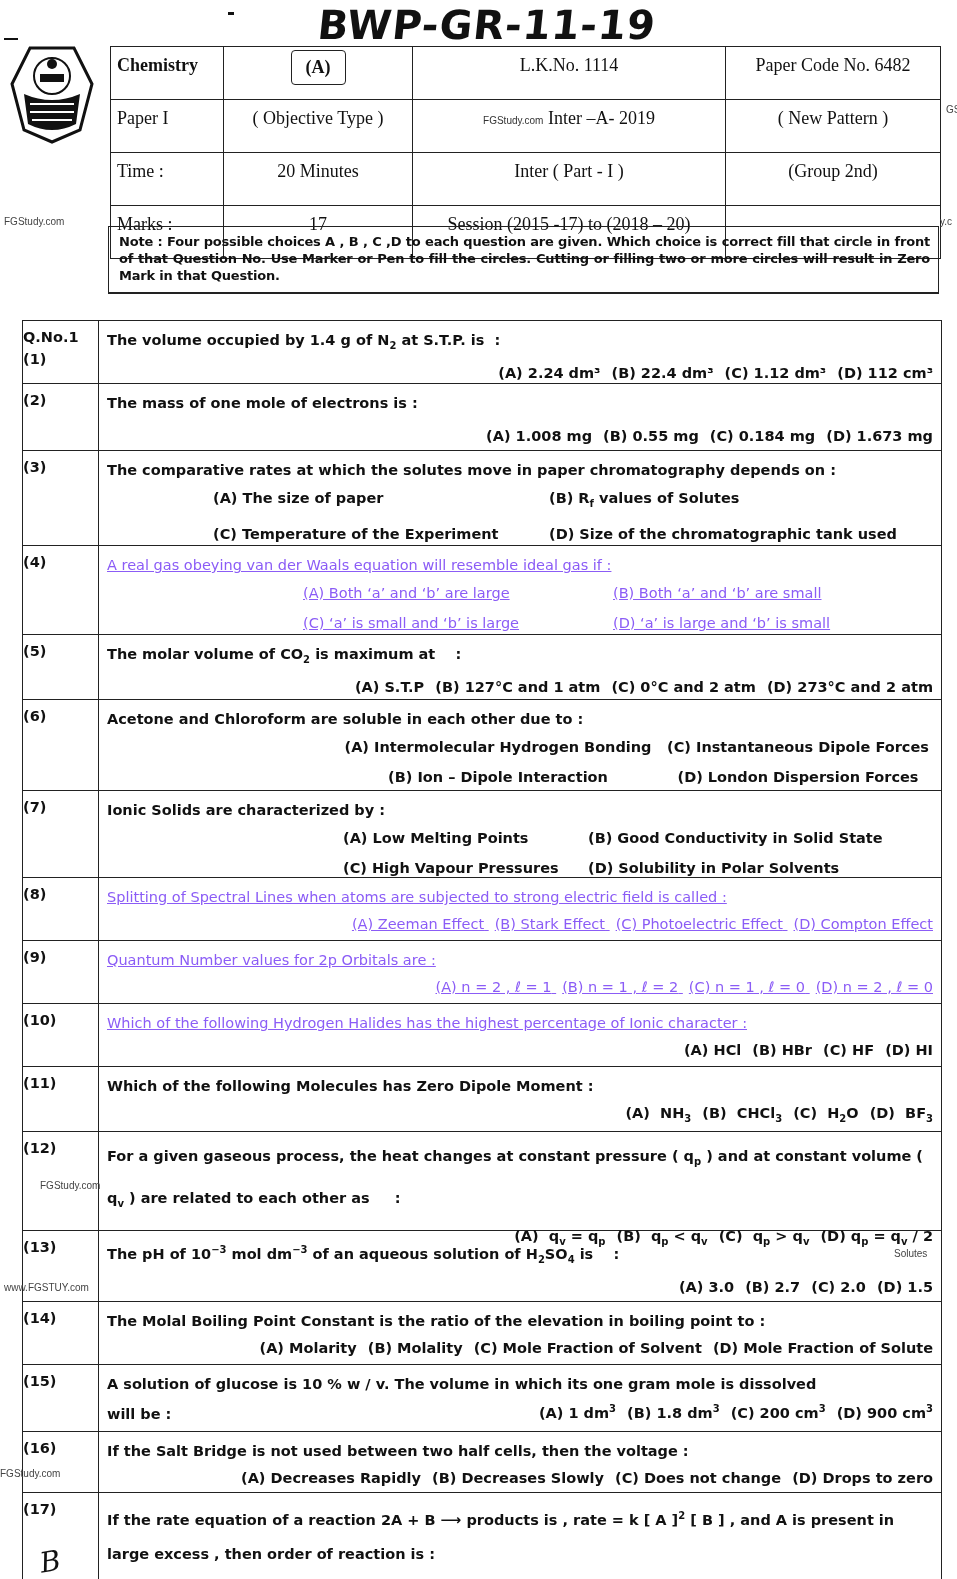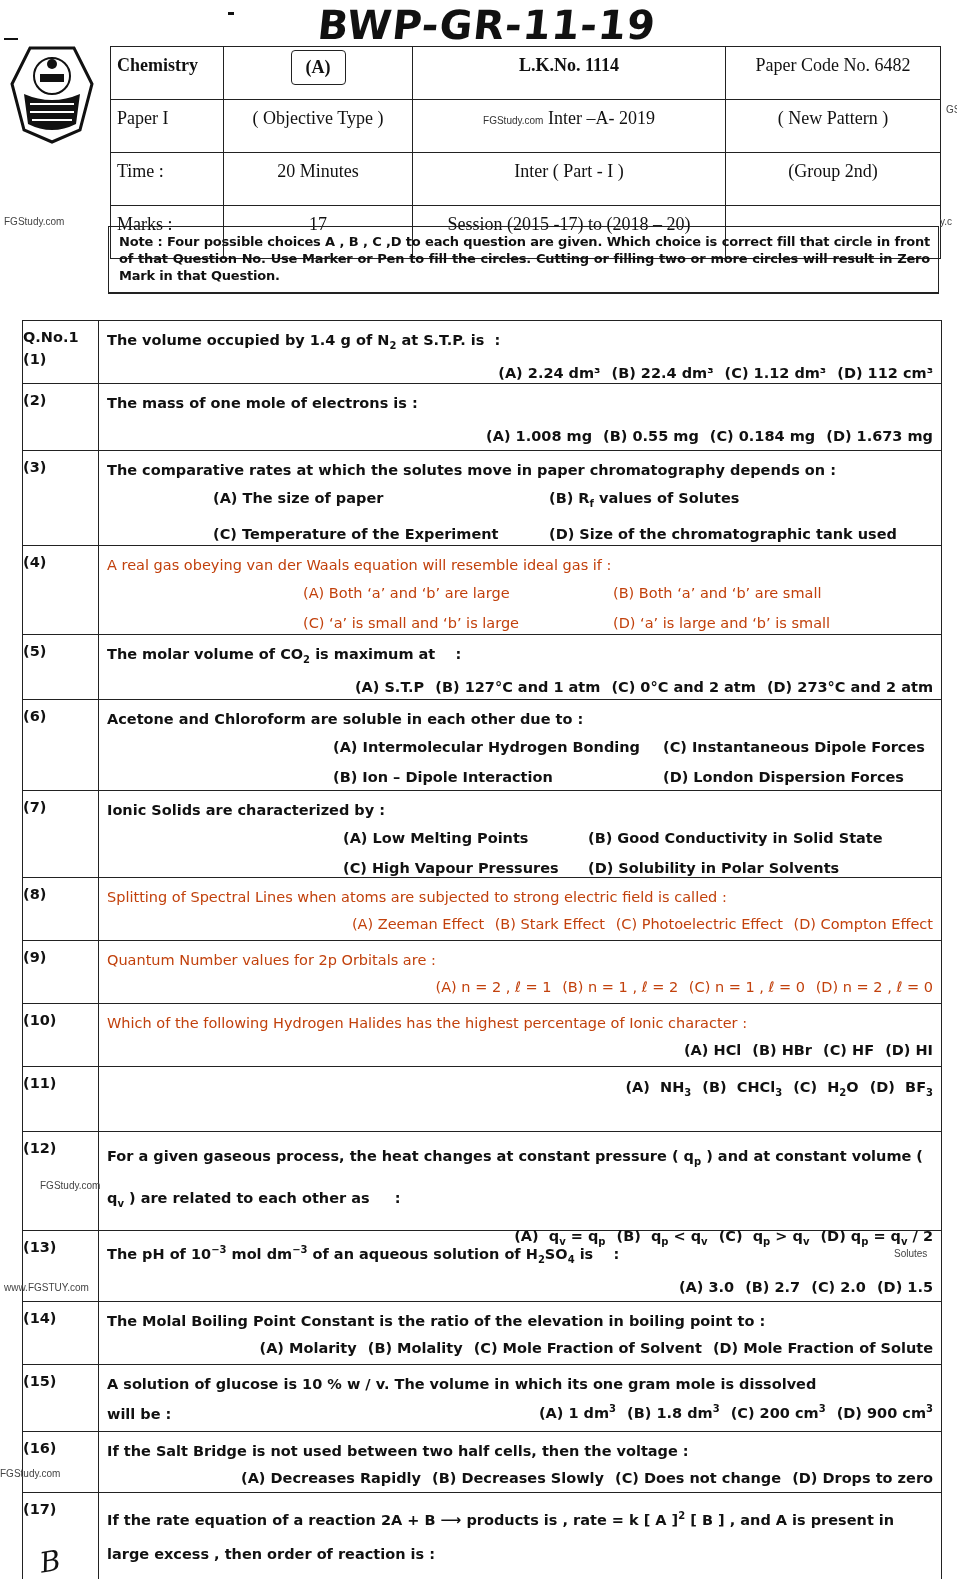--- a/index.html
+++ b/index.html
@@ -19,24 +19,24 @@
     .qrow { display:flex; border-bottom:1.5px solid #222; position:relative; }
     .qrow:last-child { border-bottom:none; }
     .qno { width:76px; border-right:1.5px solid #222; text-align:left; padding-top:8px; box-sizing:border-box; }
     .qno .lbl { display:block; }
     .qbody { flex:1; padding:6px 8px 6px 8px; box-sizing:border-box; }
     .qtext { line-height:26px; }
     .opts { line-height:28px; }
     .opts.right { text-align:right; }
     .grid2 { display:grid; grid-template-columns:336px 1fr; padding-left:106px; line-height:30px; }
     .grid2.w4 { grid-template-columns:310px 1fr; padding-left:196px; }
-    .grid2.w6 { grid-template-columns:330px 1fr; padding-left:226px; }
+    .grid2.w6 { grid-template-columns:330px 1fr; padding-left:226px;text-align:center; }
     .grid2.w7 { grid-template-columns:245px 1fr; padding-left:236px; }
     sub { font-size:10px; } sup { font-size:10px; }
-    .light { font-weight:normal; color:#c2410c; }
+    .light { font-weight:normal; color:#8b5cf6;text-decoration:underline; }
     .opt { margin-left:6px;margin-top:36px; }
     .sig { position:absolute; left:40px; top:1545px; font-family:"DejaVu Serif", serif; font-size:28px; font-style:italic; transform:rotate(-10deg); }
   </style>
 </head>
 <body>
 
 <div class="dash-top"></div>
 <div class="dash-left"></div>
 <div class="handwritten">BWP-GR-11-19</div>
 
@@ -47,21 +47,21 @@
   <rect x="30" y="30" width="24" height="8" fill="#111"></rect>
   <path d="M14,50 Q42,62 70,50 L66,80 Q42,92 18,80 Z" fill="#111"></path>
   <path d="M20,60 L64,60 M20,68 L64,68 M22,76 L62,76" stroke="#fff" stroke-width="2"></path>
 </svg>
 
 <table class="hdr">
   <tbody>
       <tr>
     <td style="width:100px;font-weight:bold;">Chemistry</td>
     <td class="hc" style="width:176px;padding-top:3px;"><span class="box-a">(A)</span></td>
-    <td class="hc" style="width:300px;font-weight:bold;">L.K.No. 1114</td>
+    <td class="hc" style="width:300px;">L.K.No. 1114</td>
     <td class="hc">Paper Code No. 6482</td>
   </tr>
   <tr>
     <td>Paper   I</td>
     <td class="hc">( Objective Type )</td>
     <td class="hc"><span class="wm">FGStudy.com</span> <span>Inter –A- 2019</span></td>
     <td class="hc">( New  Pattern )</td>
   </tr>
   <tr>
     <td>Time     :</td>
@@ -235,20 +235,21 @@
         <span class="opt">(D)  HI</span>
       </div>
     </div>
   </div>
 
   <div class="qrow" style="height:64px;">
     <div class="qno">
         <span class="lbl">(11)</span>
       </div>
     <div class="qbody">
+      <div class="qtext">Which of the following Molecules has Zero Dipole Moment  :</div>
       <div class="opts right">
         <span class="opt">(A) &nbsp;NH<sub>3</sub></span>
         <span class="opt">(B) &nbsp;CHCl<sub>3</sub></span>
         <span class="opt">(C) &nbsp;H<sub>2</sub>O</span>
         <span class="opt">(D) &nbsp;BF<sub>3</sub></span>
       </div>
     </div>
   </div>
 
   <div class="qrow" style="height:98px;">

